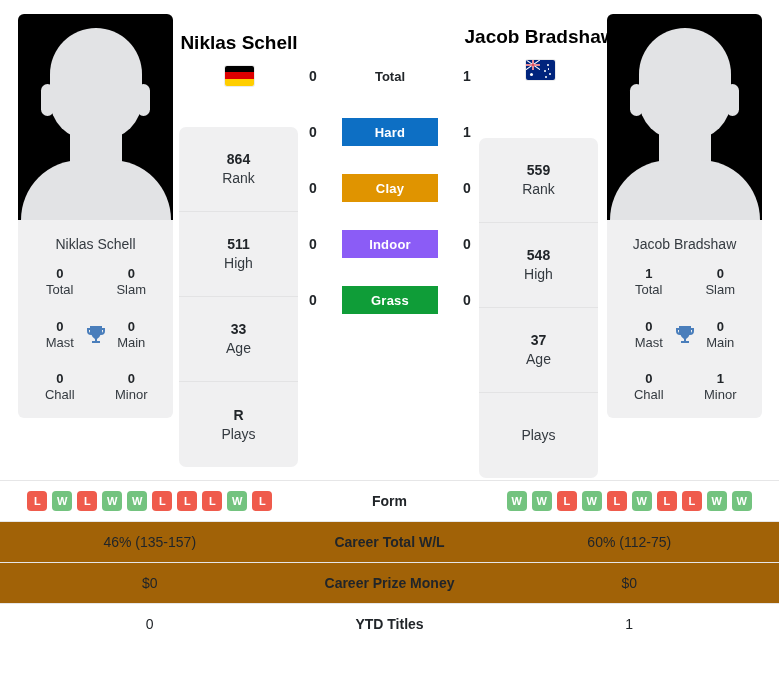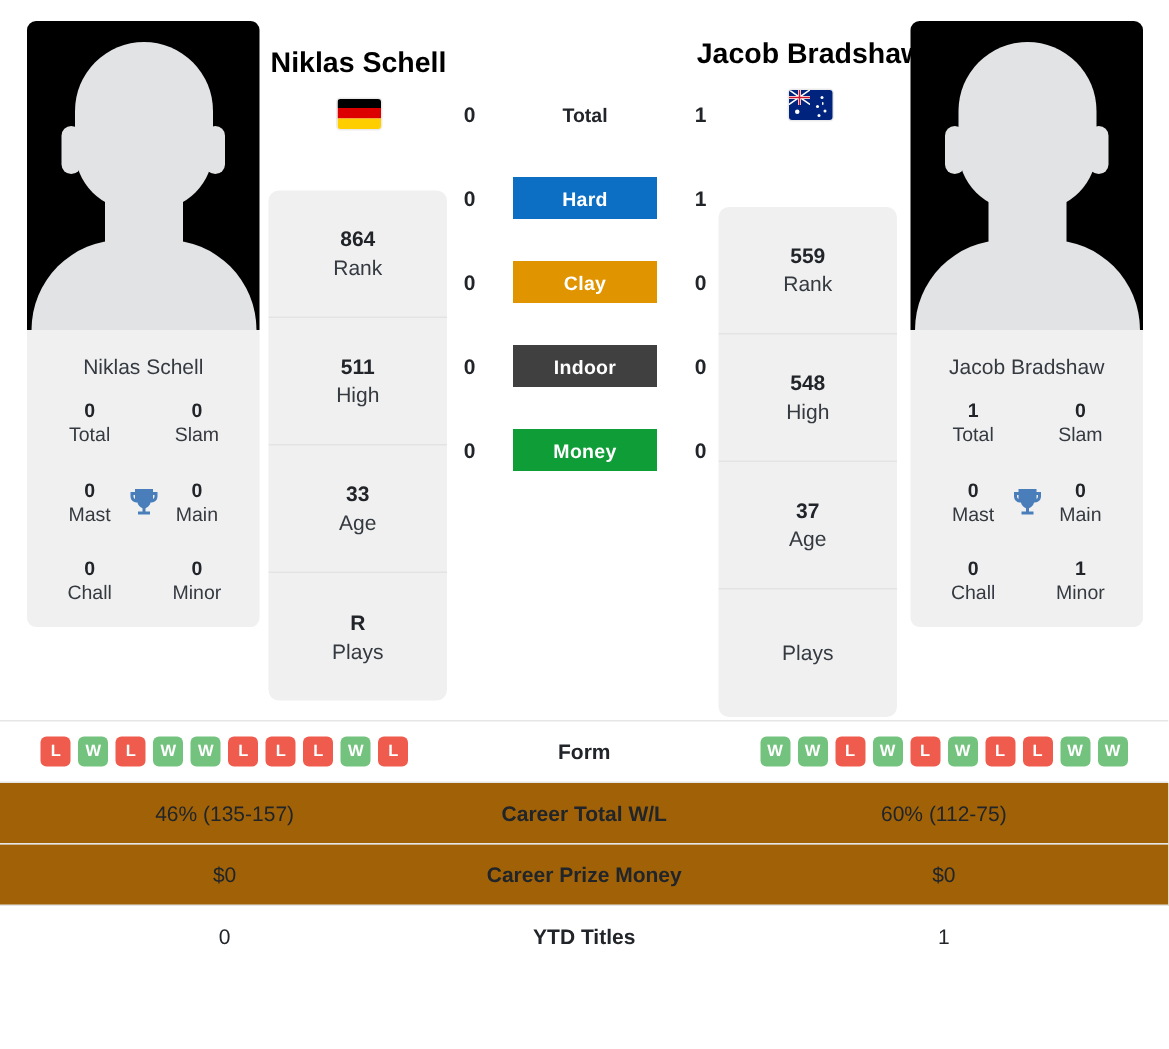--- a/index.html
+++ b/index.html
@@ -337,26 +337,26 @@
       <div class="badge-surface" style="background:#0d6fc4">Hard</div>
       <div class="score">1</div>
     </div>
     <div class="srow">
       <div class="score">0</div>
       <div class="badge-surface" style="background:#e09400">Clay</div>
       <div class="score">0</div>
     </div>
     <div class="srow">
       <div class="score">0</div>
-      <div class="badge-surface" style="background:#404040">Indoor</div>
+      <div class="badge-surface" style="background:#8b5cf6">Indoor</div>
       <div class="score">0</div>
     </div>
     <div class="srow">
       <div class="score">0</div>
-      <div class="badge-surface" style="background:#0f9d38">Money</div>
+      <div class="badge-surface" style="background:#0f9d38">Grass</div>
       <div class="score">0</div>
     </div>
   </div>
 </div>
 
 <table class="cmp-table">
   <tbody>
     <tr>
       <td class="side">
         <div class="form-wrap" id="left-form">

